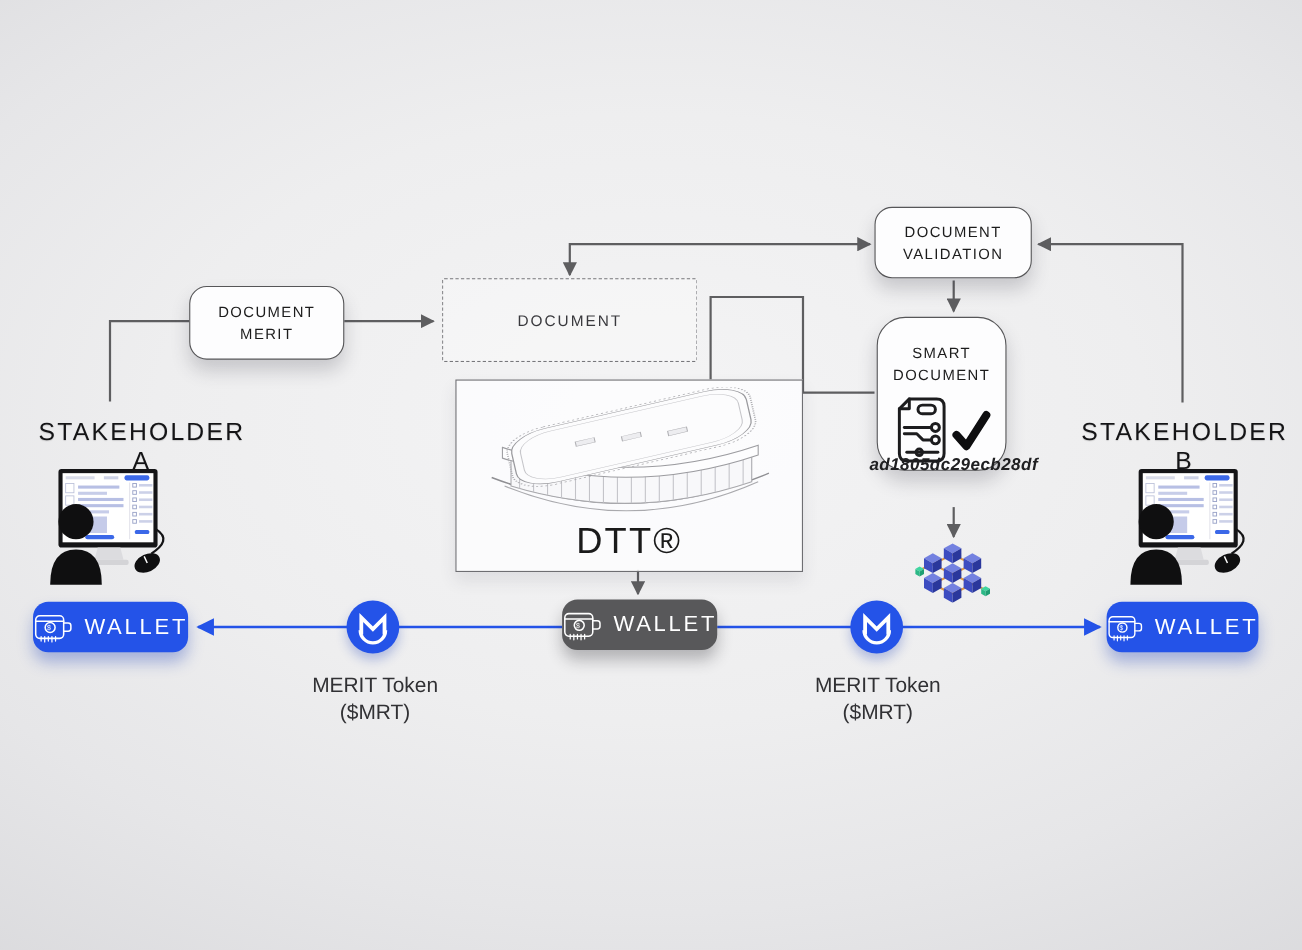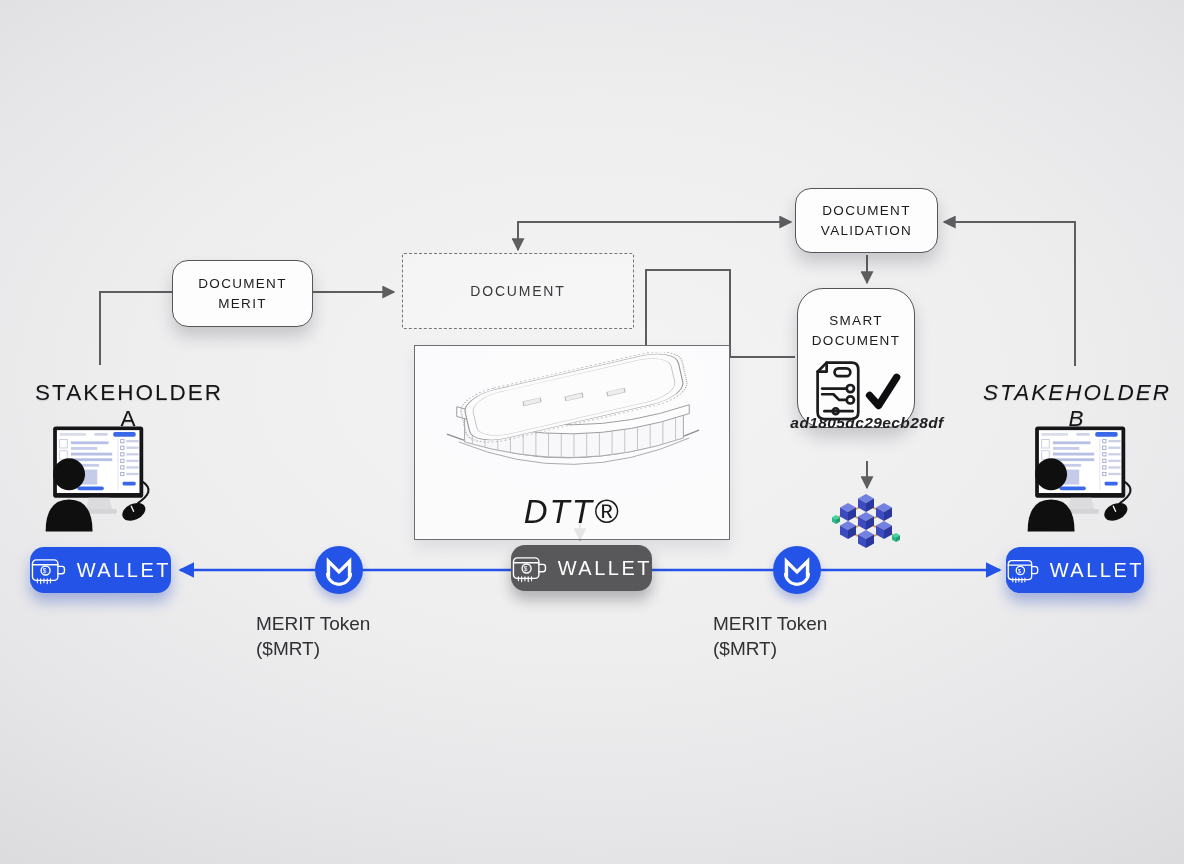--- a/index.html
+++ b/index.html
@@ -39,21 +39,21 @@
   }
   .wallet.gray{background:var(--wallet-center-bg,#58585a);box-shadow:0 9px 14px rgba(40,40,45,.30);}
   .smart-title{display:flex;flex-direction:column;align-items:center;margin-top:2px;}
   .hash{position:absolute;z-index:2;text-align:center;font-style:italic;font-weight:700;
     font-size:15.5px;letter-spacing:.4px;color:#202022;}
   .merit-circle{
     position:absolute;z-index:3;width:48px;height:48px;border-radius:50%;
     background:var(--accent-blue,#2453e8);display:flex;align-items:center;justify-content:center;
     box-shadow:0 6px 10px rgba(35,70,185,.30);
   }
-  .merit-label{position:absolute;z-index:2;text-align:left;font-size:19px;line-height:25px;color:#313134;}
+  .merit-label{position:absolute;z-index:2;text-align:center;font-size:19px;line-height:25px;color:#313134;}
   .hidden-defs{position:absolute;width:0;height:0;overflow:hidden;}
 </style>
 </head>
 <body>
 
 <svg class="hidden-defs" aria-hidden="true">
   <defs>
     <symbol id="workstation" viewBox="0 0 130 114">
       <g>
         <rect x="14" y="2" width="96" height="76" rx="3" fill="#151517"></rect>
@@ -222,21 +222,21 @@
       <path d="M 58,34 L 66,43 L 82,18" fill="none" stroke="#0e0e10" stroke-width="6.5" stroke-linecap="round" stroke-linejoin="round"></path>
     </svg>
   </div>
 
   <div class="hash" style="left:777px;top:414px;width:180px;">ad1805dc29ecb28df</div>
 
   <svg class="node" width="68" height="56" style="left:832px;top:492px;">
     <use href="#chain-cubes"></use>
   </svg>
 
-  <div class="node dtt-box" style="left:414px;top:345px;width:316px;height:195px;font-style:italic;">
+  <div class="node dtt-box" style="left:414px;top:345px;width:316px;height:175px;">
     <svg width="284" height="127" viewBox="0 0 290 130" style="position:absolute;left:16px;top:6px;">
       <defs>
         <clipPath id="facadeClip">
             <path d="M 34,62 Q 146,98 258,60 L 258,88 Q 146,126 34,92 Z"></path>
           </clipPath>
       </defs>
       <path d="M 16,84 Q 146,134 274,80" fill="none" stroke="#8f8f93" stroke-width="1.4"></path>
       <path d="M 34,62 Q 146,98 258,60 L 258,88 Q 146,126 34,92 Z" fill="#f8f8fa" stroke="#a8a8ac" stroke-width="1"></path>
       <g clip-path="url(#facadeClip)" stroke="#c3c3c8" stroke-width="1">
         <line x1="42" y1="55" x2="42" y2="128"></line>
@@ -265,21 +265,21 @@
         <rect x="-52" y="-16" width="18" height="10" fill="#ededf0" stroke="#b0b0b4" stroke-width="1"></rect>
         <rect x="-9" y="-5" width="18" height="10" fill="#ededf0" stroke="#b0b0b4" stroke-width="1"></rect>
         <rect x="34" y="6" width="18" height="10" fill="#ededf0" stroke="#b0b0b4" stroke-width="1"></rect>
       </g>
       <path d="M 28,92 Q 146,140 264,88" fill="none" stroke="#a9a9ad" stroke-width="1"></path>
     </svg>
     <div class="dtt-label">DTT®</div>
   </div>
 
   <div class="stakeholder" style="left:16px;top:380px;width:200px;margin-left:13px;">STAKEHOLDER A</div>
-  <div class="stakeholder" style="left:974px;top:380px;width:206px;font-style:italic;">STAKEHOLDER B</div>
+  <div class="stakeholder" style="left:974px;top:380px;width:206px;">STAKEHOLDER B</div>
 
   <svg class="node" width="122" height="114" style="left:40px;top:421px;">
     <use href="#workstation"></use>
   </svg>
   <svg class="node" width="122" height="114" style="left:1022px;top:421px;">
     <use href="#workstation"></use>
   </svg>
 
   <div class="node wallet" style="left:30px;top:547px;width:141px;height:46px;">
     <svg width="40" height="31" viewBox="0 0 46 36">

